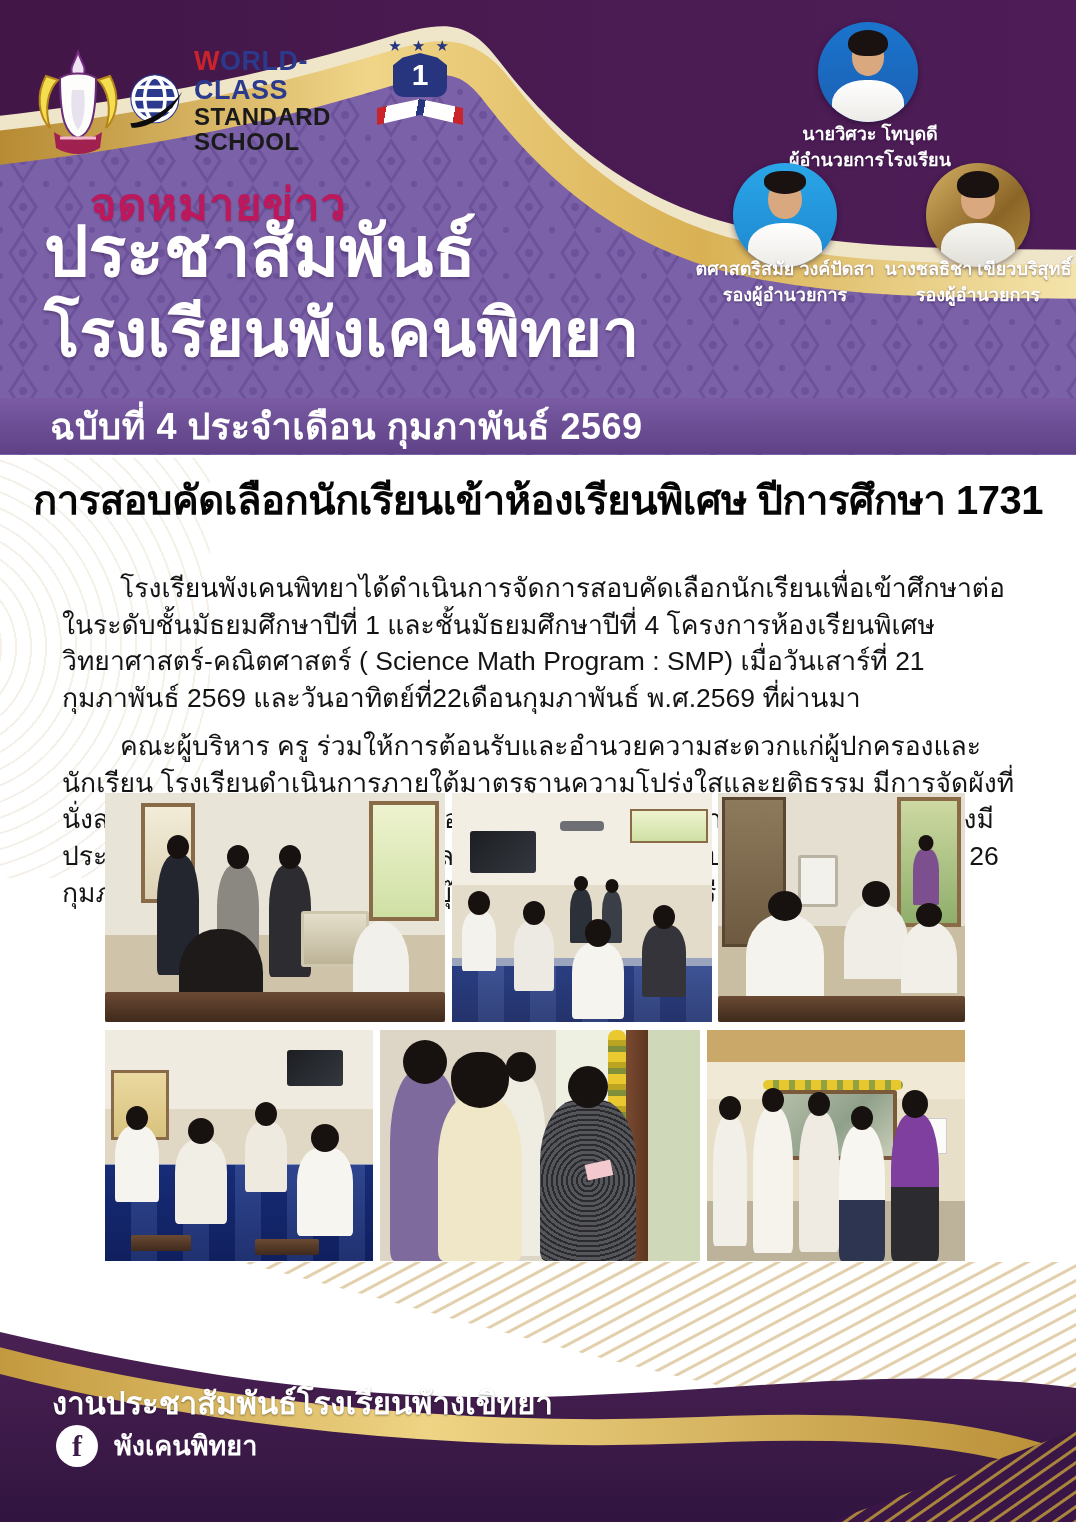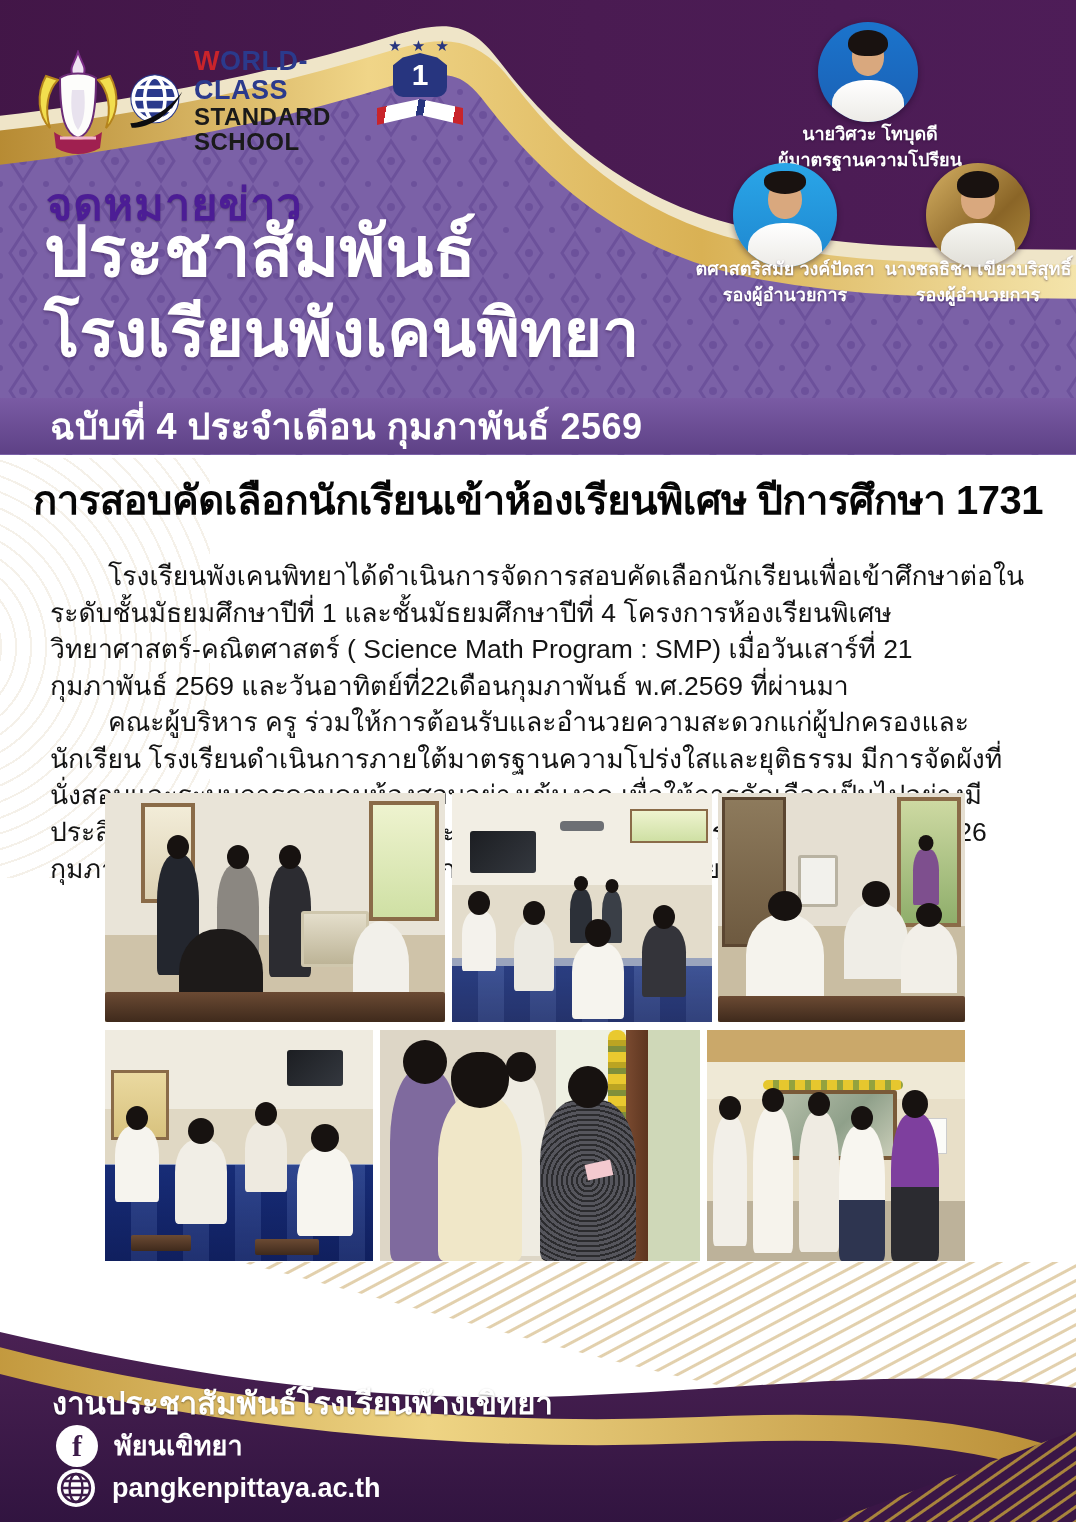--- a/index.html
+++ b/index.html
@@ -1,21 +1,21 @@
 <!DOCTYPE html>
 <html><head>
 <meta charset="utf-8">
 <style>
   html,body{margin:0;padding:0;background:#888;}
   *{box-sizing:border-box;font-family:"Liberation Sans","DejaVu Sans",sans-serif;}
   #page{position:relative;width:1076px;height:1522px;margin:0 auto;background:#fff;overflow:hidden;}
   .abs{position:absolute;}
   
   #header-svg{position:absolute;top:0;left:0;}
-  .gold-label{color:#4c1d95;font-weight:700;font-size:45px;letter-spacing:1px;text-shadow:0 1px 2px rgba(0,0,0,.25);}
+  .gold-label{color:#be185d;font-weight:700;font-size:45px;letter-spacing:1px;text-shadow:0 1px 2px rgba(0,0,0,.25);margin-left:44px;}
   .big-title{color:#fff;font-weight:600;font-size:70px;line-height:1.15;text-shadow:0 2px 3px rgba(40,15,60,.35);}
   .big-title2{color:#fff;font-weight:800;font-size:66px;line-height:1.15;text-shadow:0 2px 3px rgba(40,15,60,.4);}
   .issue-band{left:0;top:398px;width:1076px;height:56px;background:linear-gradient(180deg,#7a5ba4,#5e4186);display:flex;align-items:center;padding-left:50px;}
   .issue-band span{color:#fff;font-size:36px;font-weight:600;letter-spacing:.5px;}
   
   .avatar{border-radius:50%;overflow:hidden;box-shadow:0 2px 6px rgba(20,5,30,.45);}
   .av-head{position:absolute;top:16%;left:34%;width:32%;height:38%;background:#d9a87e;border-radius:48%;}
   .av-hair{position:absolute;top:8%;left:30%;width:40%;height:26%;background:#191210;border-radius:50% 50% 42% 42%;}
   .av-body{position:absolute;bottom:-8%;left:14%;width:72%;height:50%;background:linear-gradient(180deg,#ffffff,#e9e7e2);border-radius:46% 46% 0 0;}
   .person-label{color:#fff;text-align:center;font-size:18px;font-weight:600;line-height:1.45;text-shadow:0 1px 2px rgba(30,10,45,.5);}
@@ -27,21 +27,21 @@
   .wcss-l2{display:block;font-size:24px;font-weight:700;color:#1a1a1a;letter-spacing:.5px;line-height:1.05;}
   .no1{display:flex;flex-direction:column;align-items:center;}
   .no1-stars{color:#27357f;font-size:15px;letter-spacing:3px;line-height:1;}
   .no1-crown{width:54px;height:44px;background:#27357f;border-radius:6px 6px 10px 10px;clip-path:polygon(0 28%,18% 10%,50% 0,82% 10%,100% 28%,100% 100%,0 100%);display:flex;align-items:center;justify-content:center;color:#fff;font-size:30px;font-weight:800;}
   .no1-book{width:86px;height:26px;margin-top:2px;background:
       linear-gradient(100deg,#c9242b 0 12%,#fff 12% 46%,#27357f 46% 54%,#fff 54% 88%,#c9242b 88%);
       clip-path:polygon(0 35%,50% 0,100% 35%,100% 100%,50% 62%,0 100%);}
   
   .headline{left:0;top:468px;width:1076px;text-align:center;font-size:40px;font-weight:800;color:#060606;letter-spacing:-.5px;}
   .article-text{left:50px;top:558px;width:982px;color:#141414;font-size:26.5px;line-height:1.38;}
-  .article-text p{margin:0;text-indent:58px;}
+  .article-text p{margin:12px;text-indent:58px;}
   .decor-arcs{pointer-events:none;background:repeating-radial-gradient(circle at -60px 45%,rgba(205,185,148,.45) 0 2px,transparent 2px 15px);opacity:.45;}
   
   .photo{position:absolute;overflow:hidden;background:#d9d2c4;}
   .fig{position:absolute;border-radius:38% 38% 6% 6%;}
   .fhead{position:absolute;left:50%;transform:translateX(-50%);top:-20px;width:22px;height:24px;border-radius:50%;background:#171210;}
   .desk{position:absolute;background:linear-gradient(180deg,#6b4a33,#3f2a1c);border-radius:2px;}
   .bluefloor{position:absolute;left:0;right:0;bottom:0;background:
      repeating-linear-gradient(90deg,#3f5fa8 0 26px,#7e95c9 26px 52px),
      linear-gradient(180deg,#5e77b5,#41548f);background-blend-mode:multiply;}
   .winlight{position:absolute;background:linear-gradient(180deg,#eef3cf,#cfe0a4);border:4px solid #8a6b48;}
@@ -126,21 +126,21 @@
   <div class="abs big-title" style="left:44px;top:212px;">ประชาสัมพันธ์</div>
   <div class="abs big-title2" style="left:44px;top:296px;">โรงเรียนพังเคนพิทยา</div>
 
   <div class="abs avatar" style="left:818px;top:22px;width:100px;height:100px;background:linear-gradient(180deg,#1b74cc,#1b60b4);">
     <div class="av-body"></div>
     <div class="av-head"></div>
     <div class="av-hair"></div>
   </div>
   <div class="abs person-label" style="left:758px;top:121px;width:224px;">
     <div>นายวิศวะ โทบุดดี</div>
-    <div>ผู้มาตรฐานความโปรียน</div>
+    <div>ผู้อำนวยการโรงเรียน</div>
   </div>
 
   <div class="abs avatar" style="left:733px;top:163px;width:104px;height:104px;background:linear-gradient(180deg,#2aa6e8,#1e86cf);">
     <div class="av-body"></div>
     <div class="av-head"></div>
     <div class="av-hair" style="height:22%;border-radius:50% 50% 60% 60%;"></div>
   </div>
   <div class="abs person-label" style="left:678px;top:256px;width:214px;">
     <div>ตศาสตริสมัย วงค์ปัดสา</div>
     <div>รองผู้อำนวยการ</div>
@@ -312,28 +312,17 @@
     <path d="M240,0 H1076 V160 C820,175 520,70 240,0 Z" fill="url(#fanLines)" opacity="0.85"></path>
     <path d="M0,70 C170,110 360,142 570,134 C770,126 910,104 1076,126 L1076,260 H0 Z" fill="url(#footGrad)"></path>
     <path d="M-10,96 C200,152 460,178 700,168 C880,160 990,172 1086,210" fill="none" stroke="url(#goldGrad2)" stroke-width="26"></path>
     <path d="M830,260 L1076,168 L1076,260 Z" fill="url(#goldHatch)"></path>
   </svg>
 
   <div class="abs footer-title" style="left:52px;top:1378px;">งานประชาสัมพันธ์โรงเรียนพัางเขิทยา</div>
 
   <div class="abs footer-row" style="left:56px;top:1424px;">
     <div class="fb-icon">f</div>
-    <div class="footer-label">พัยนเขิทยา</div>
-  </div>
-
-  <div class="abs footer-row" style="left:56px;top:1468px;">
-    <svg width="40" height="40" viewBox="0 0 40 40">
-      <circle cx="20" cy="20" r="19" fill="#ffffff"></circle>
-      <g stroke="#3c1b49" stroke-width="2.4" fill="none">
-        <circle cx="20" cy="20" r="14"></circle>
-        <ellipse cx="20" cy="20" rx="6.5" ry="14"></ellipse>
-        <path d="M6 20 H34 M8 13 H32 M8 27 H32"></path>
-      </g>
-    </svg>
-    <div class="footer-label">pangkenpittaya.ac.th</div>
-  </div>
+    <div class="footer-label">พังเคนพิทยา</div>
+  </div>
+
 
 </div>
 
 </body></html>

